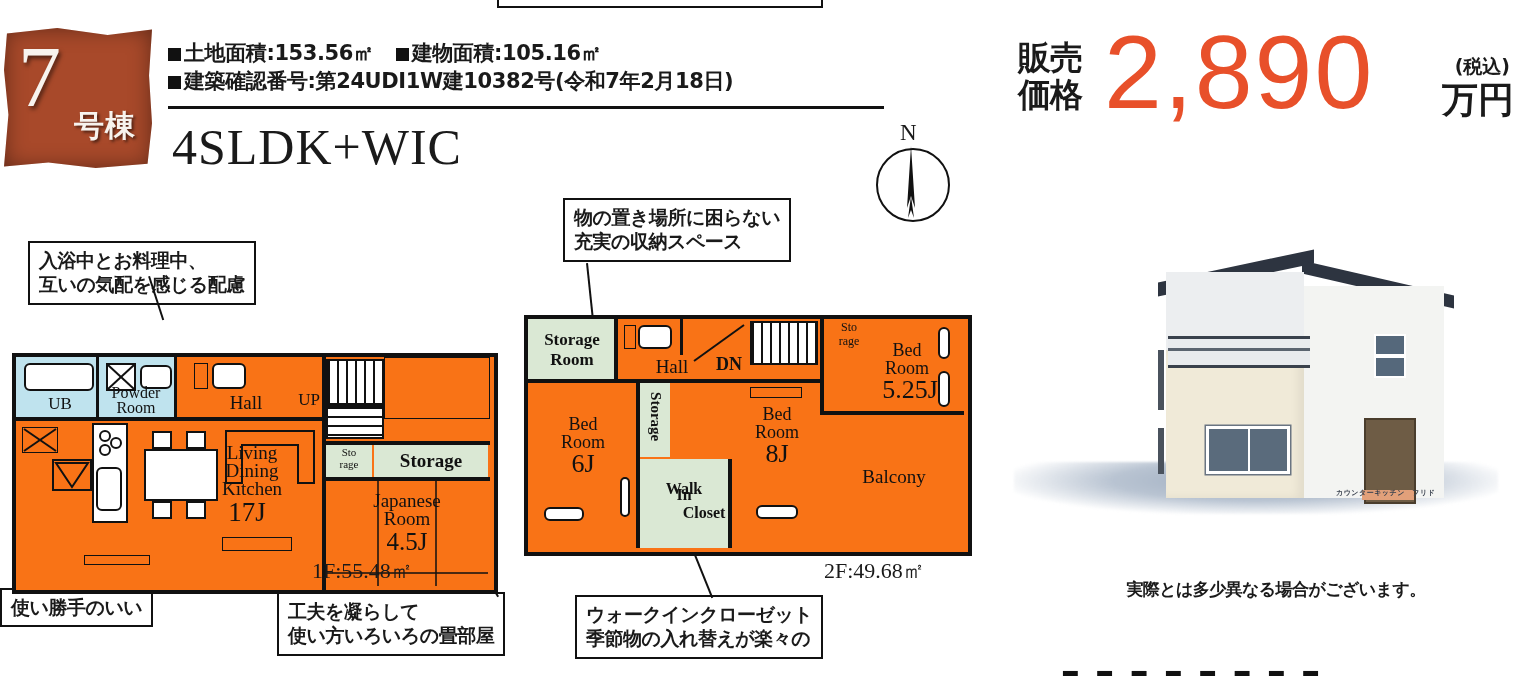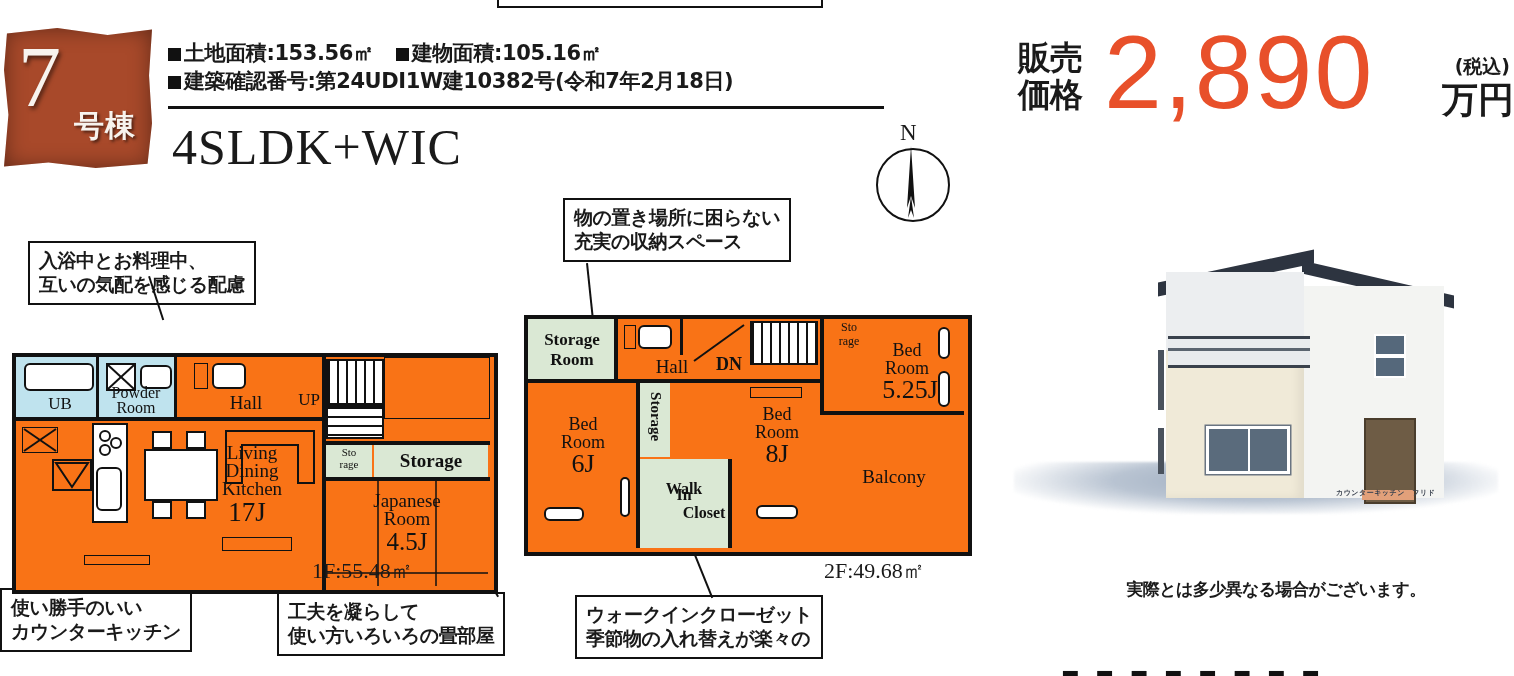--- a/index.html
+++ b/index.html
@@ -166,21 +166,20 @@
 <div class="abs leader" style="left:150px;top:276px;width:46px;transform:rotate(72deg);"></div>
 
 <div class="abs callout" id="co-storage">
   <div class="ln">物の置き場所に困らない</div>
   <div class="ln">充実の収納スペース</div>
 </div>
 <div class="abs leader" style="left:588px;top:263px;width:54px;transform:rotate(84deg);"></div>
 
 <div class="abs callout" id="co-kitchen">
   <div class="ln">使い勝手のいい</div>
-  <div class="ln">カウンターキッチン</div>
 </div>
 <div class="abs leader" style="left:113px;top:494px;width:110px;transform:rotate(58deg);"></div>
 
 <div class="abs callout" id="co-tatami">
   <div class="ln">工夫を凝らして</div>
   <div class="ln">使い方いろいろの畳部屋</div>
 </div>
 <div class="abs leader" style="left:455px;top:520px;width:88px;transform:rotate(60deg);"></div>
 
 <div class="abs callout" id="co-wic">

